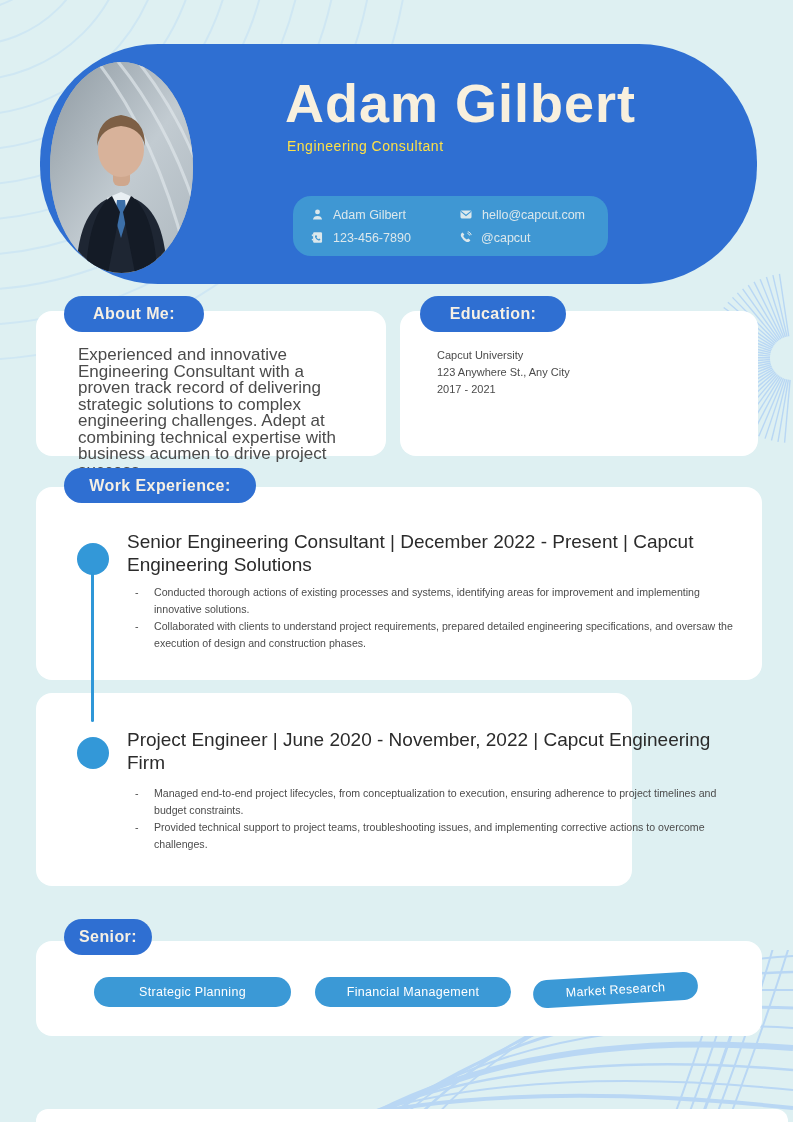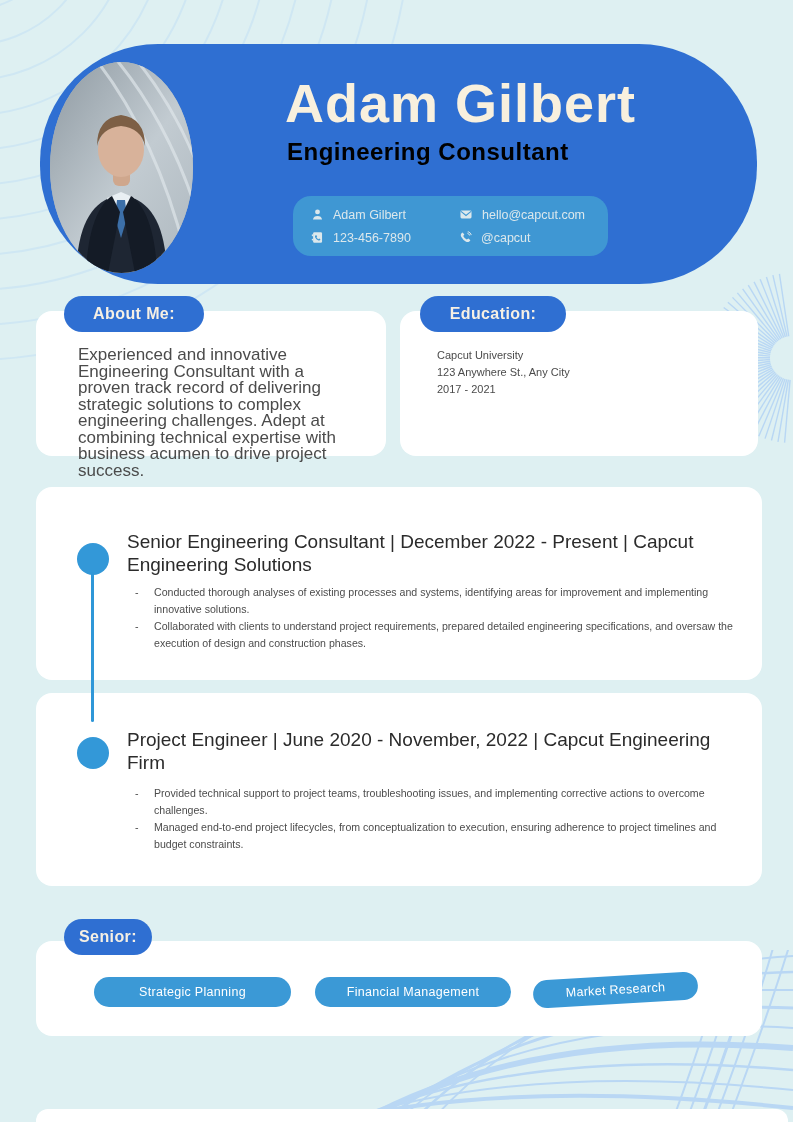--- a/index.html
+++ b/index.html
@@ -3,21 +3,21 @@
 <meta charset="utf-8">
 <style>
   html,body{margin:0;padding:0;}
   body{font-family:"Liberation Sans",sans-serif;background:#c9dde2;}
   .page{position:relative;width:793px;height:1122px;margin:0 auto;background:#def0f2;overflow:hidden;}
   .deco{position:absolute;z-index:0;pointer-events:none;}
   
   .header{position:absolute;z-index:1;left:40px;top:44px;width:717px;height:240px;background:#2f6fd2;border-radius:118px;}
   .photo{position:absolute;left:10px;top:18px;width:143px;height:211px;border-radius:50%;overflow:hidden;background:#aab4ba;}
   .name{position:absolute;left:245px;top:28px;font-size:54px;font-weight:800;letter-spacing:1px;color:#f8f0de;white-space:nowrap;}
-  .role{position:absolute;left:247px;top:94px;font-size:24px;font-weight:700;color:#000000;letter-spacing:.5px;}
+  .role{position:absolute;left:247px;top:94px;font-size:14px;font-weight:400;color:#fde047;letter-spacing:.5px;}
   .contact-chip{position:absolute;left:253px;top:152px;width:315px;height:60px;border-radius:18px;background:#3f97d3;
     display:grid;grid-template-columns:148px auto;grid-auto-rows:18px;align-content:center;row-gap:5px;padding:0 18px;box-sizing:border-box;}
   .contact-item{display:flex;align-items:center;gap:9px;color:#dce8ec;font-size:12.5px;white-space:nowrap;}
   .contact-item svg{flex:0 0 auto;display:block;}
   
   .pill{position:absolute;z-index:2;height:36px;border-radius:18px;background:#2f6fd2;color:#f6f0e4;
     font-size:16px;font-weight:700;letter-spacing:.4px;display:flex;align-items:center;justify-content:center;}
   
   .card{position:absolute;z-index:1;background:#ffffff;border-radius:16px;}
   .about-text{position:absolute;left:42px;top:36px;width:276px;font-size:17px;line-height:16.5px;color:#4b4b4b;}
@@ -199,34 +199,37 @@
     <span>Education:</span>
   </div>
   <div class="card" style="left:400px;top:311px;width:358px;height:145px;">
     <div class="edu-lines">
       <div>Capcut University</div>
       <div>123 Anywhere St., Any City</div>
       <div>2017 - 2021</div>
     </div>
   </div>
 
+  <div class="pill" style="left:64px;top:468px;width:192px;height:35px;">
+    <span>Work Experience:</span>
+  </div>
 
   <div class="card" style="left:36px;top:487px;width:726px;height:193px;">
     <div class="job-title">Senior Engineering Consultant | December 2022 - Present | Capcut Engineering Solutions</div>
     <ul class="job-bullets">
-      <li>Conducted thorough analyses of existing processes and systems, identifying areas for improvement and implementing innovative solutions.</li>
+      <li>Conducted thorough actions of existing processes and systems, identifying areas for improvement and implementing innovative solutions.</li>
       <li>Collaborated with clients to understand project requirements, prepared detailed engineering specifications, and oversaw the execution of design and construction phases.</li>
     </ul>
   </div>
 
-  <div class="card" style="left:36px;top:693px;width:726px;height:193px;">
+  <div class="card" style="left:36px;top:693px;width:596px;height:193px;">
     <div class="job-title" style="top:35px;">Project Engineer | June 2020 - November, 2022 | Capcut Engineering Firm</div>
     <ul class="job-bullets" style="top:92px;">
+        <li>Managed end-to-end project lifecycles, from conceptualization to execution, ensuring adherence to project timelines and budget constraints.</li>
         <li>Provided technical support to project teams, troubleshooting issues, and implementing corrective actions to overcome challenges.</li>
-        <li>Managed end-to-end project lifecycles, from conceptualization to execution, ensuring adherence to project timelines and budget constraints.</li>
       </ul>
   </div>
 
   <div class="tl-dot" style="left:77px;top:543px;"></div>
   <div class="tl-line" style="left:91px;top:572px;height:150px;"></div>
   <div class="tl-dot" style="left:77px;top:737px;"></div>
 
   <div class="pill" style="left:64px;top:919px;width:88px;">
     <span>Senior:</span>
   </div>

